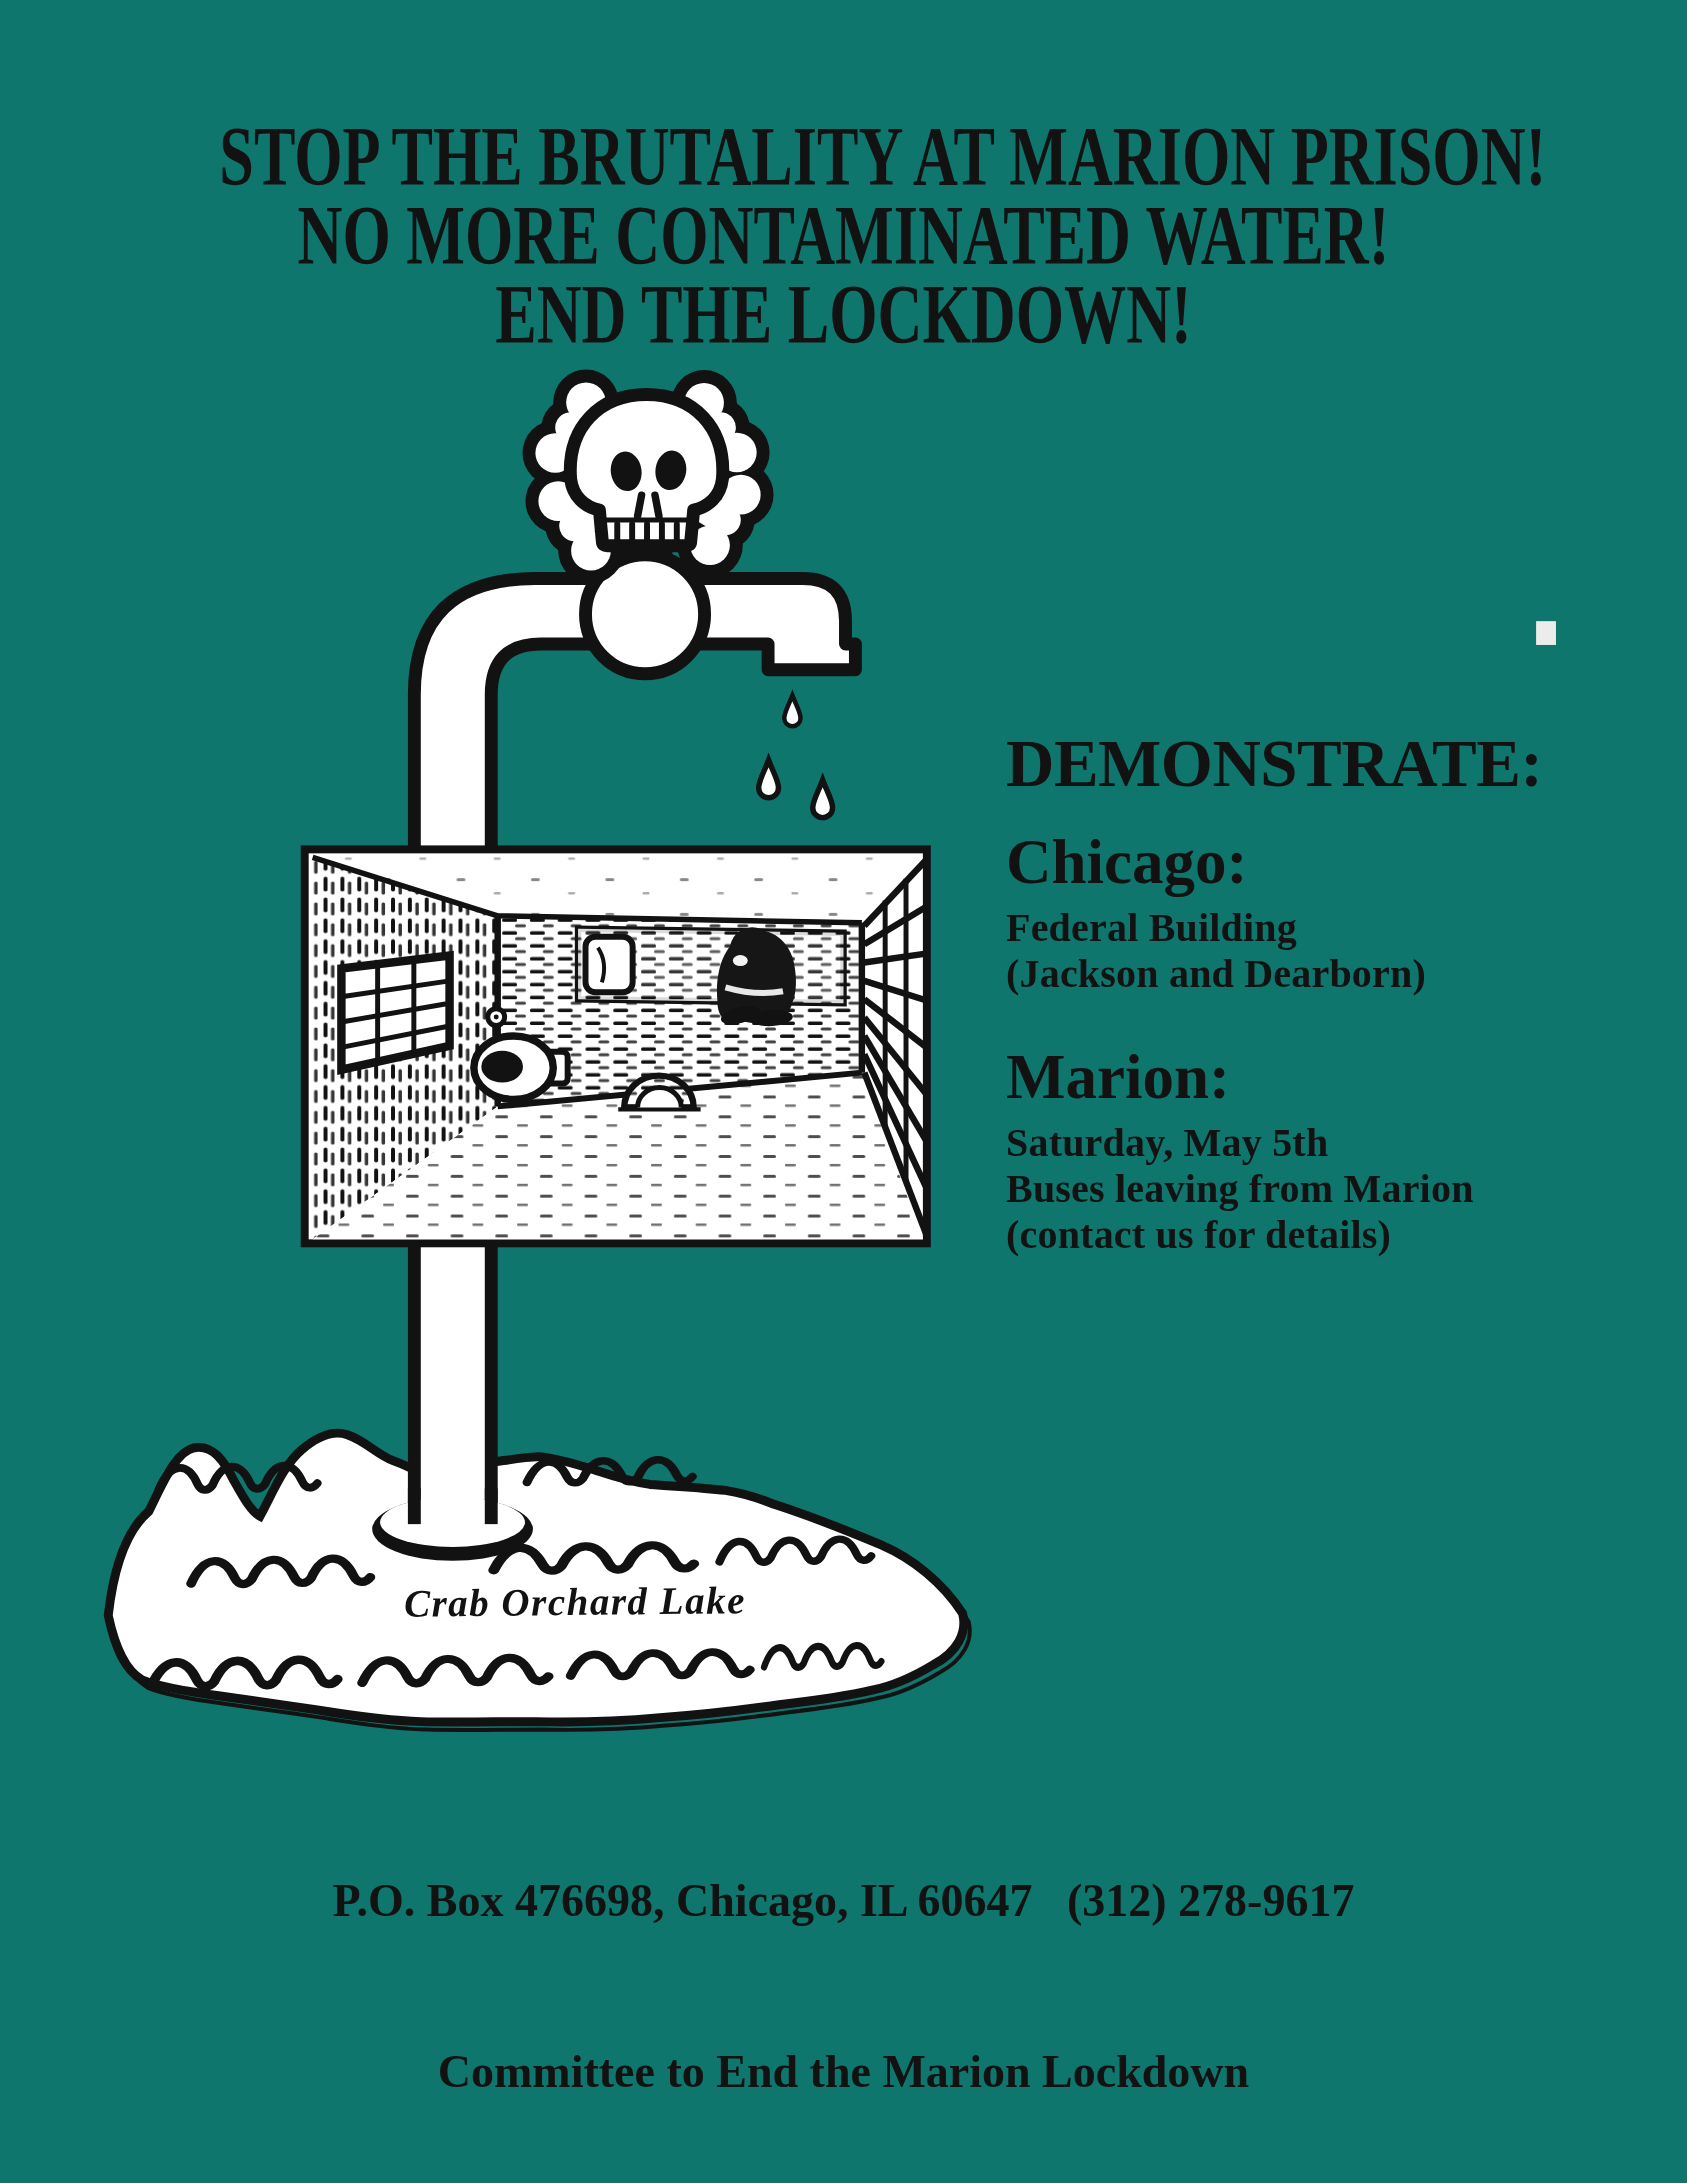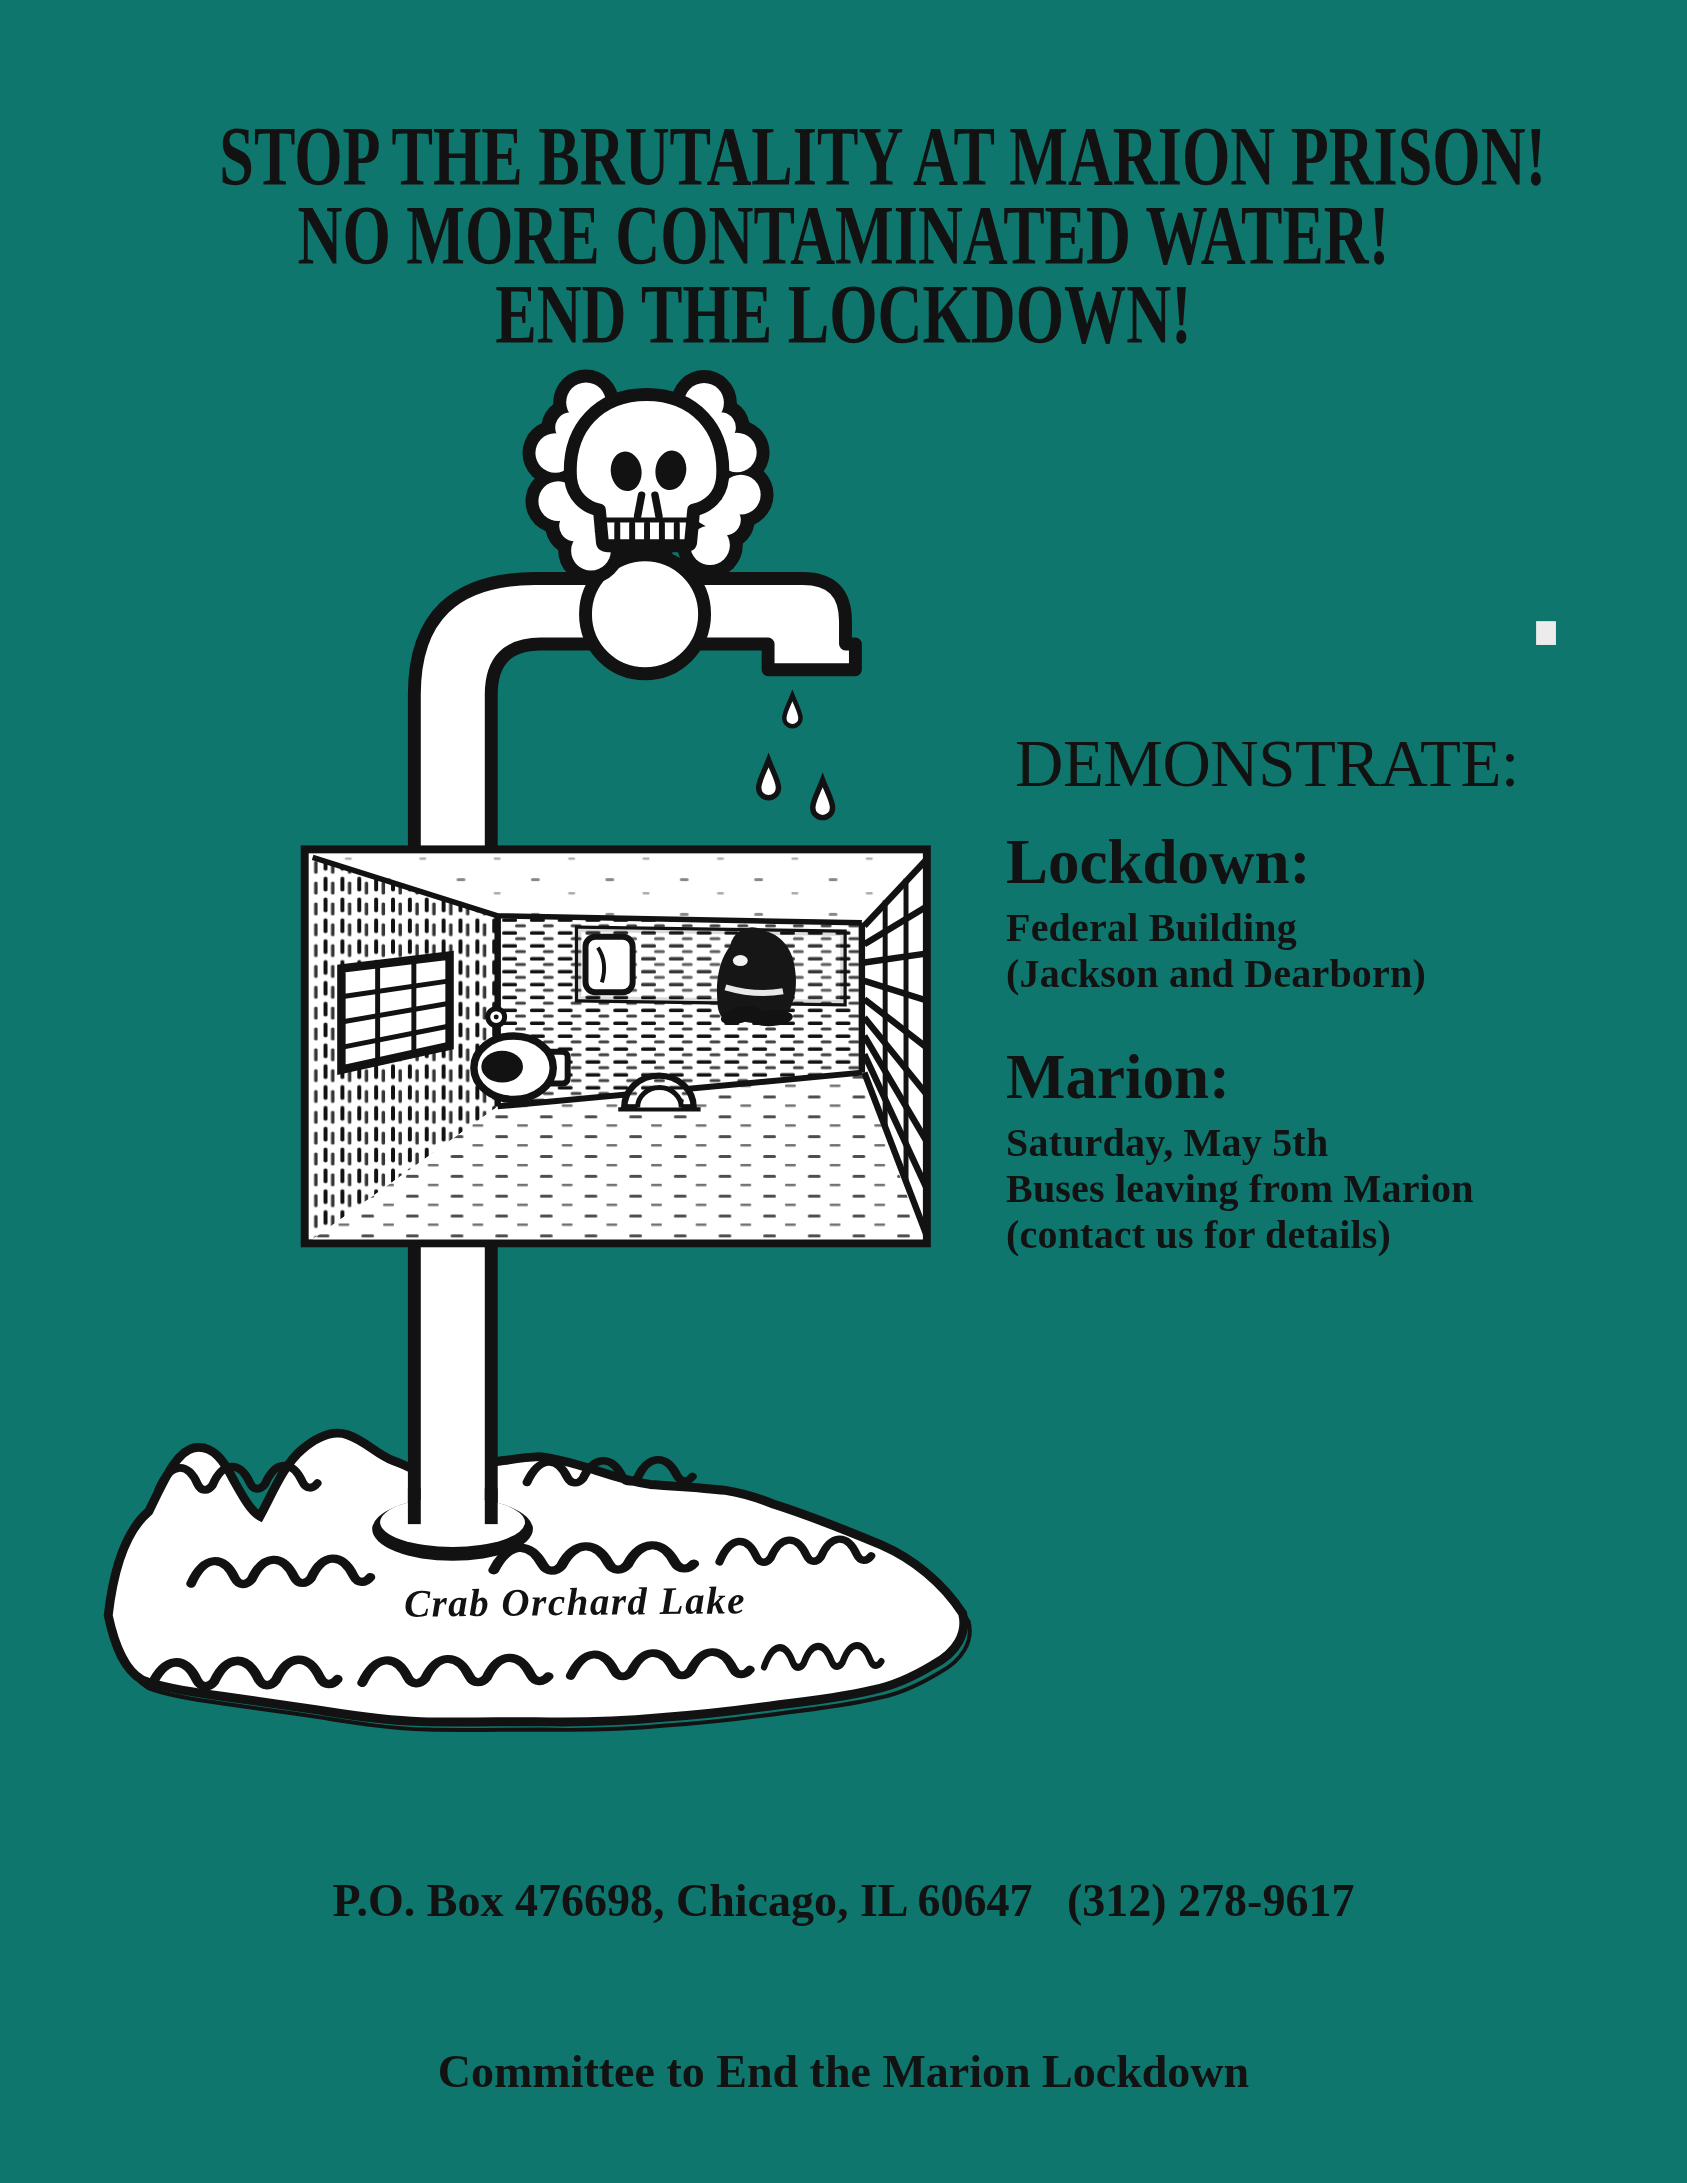--- a/index.html
+++ b/index.html
@@ -10,21 +10,21 @@
     font-family:"Liberation Serif","DejaVu Serif",serif;
   }
   .art{position:absolute;left:0;top:0;width:1687px;height:2183px;}
   .headline{
     position:absolute;left:0;top:117px;width:100%;text-align:center;
     font-weight:bold;font-size:84px;line-height:79px;
     transform:scaleX(0.74);transform-origin:50% 0;
     letter-spacing:0px;white-space:nowrap;
   }
   .demo{position:absolute;left:1006px;top:729px;width:655px;}
-  .demo-heading{font-weight:normal;font-size:67px;line-height:1.04;letter-spacing:-0.5px;margin-left:9px;}
+  .demo-heading{font-weight:bold;font-size:67px;line-height:1.04;letter-spacing:-0.5px;}
   .event-city{font-weight:bold;font-size:63px;line-height:1.1;}
   .event-1 .event-city{margin-top:29px;}
   .event-2 .event-city{margin-top:46px;}
   .event-lines{font-weight:bold;font-size:40px;line-height:46px;margin-top:8px;letter-spacing:0.2px;}
   .lake-label{
     position:absolute;left:404px;top:1579px;font-size:39px;font-style:italic;
     font-weight:600;letter-spacing:1.5px;transform:rotate(-0.6deg);white-space:nowrap;
   }
   .org{position:absolute;left:0;width:100%;text-align:center;font-weight:bold;
        font-size:46px;line-height:55px;white-space:pre;}
@@ -209,21 +209,21 @@
   <header class="headline">
     <div>STOP THE BRUTALITY AT MARION PRISON!</div>
     <div>NO MORE CONTAMINATED WATER!</div>
     <div>END THE LOCKDOWN!</div>
   </header>
 
   <section class="demo">
     <div class="demo-heading">DEMONSTRATE:</div>
 
     <div class="event event-1">
-      <div class="event-city">Lockdown:</div>
+      <div class="event-city">Chicago:</div>
       <div class="event-lines">
         <div>Federal Building</div>
         <div>(Jackson and Dearborn)</div>
       </div>
     </div>
 
     <div class="event event-2">
       <div class="event-city">Marion:</div>
       <div class="event-lines">
         <div>Saturday, May 5th</div>

